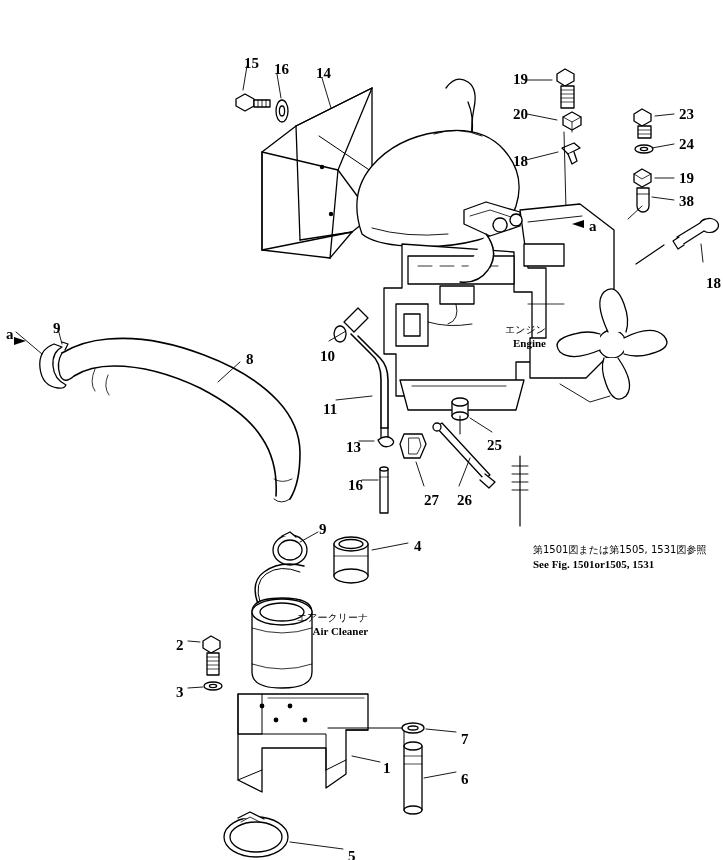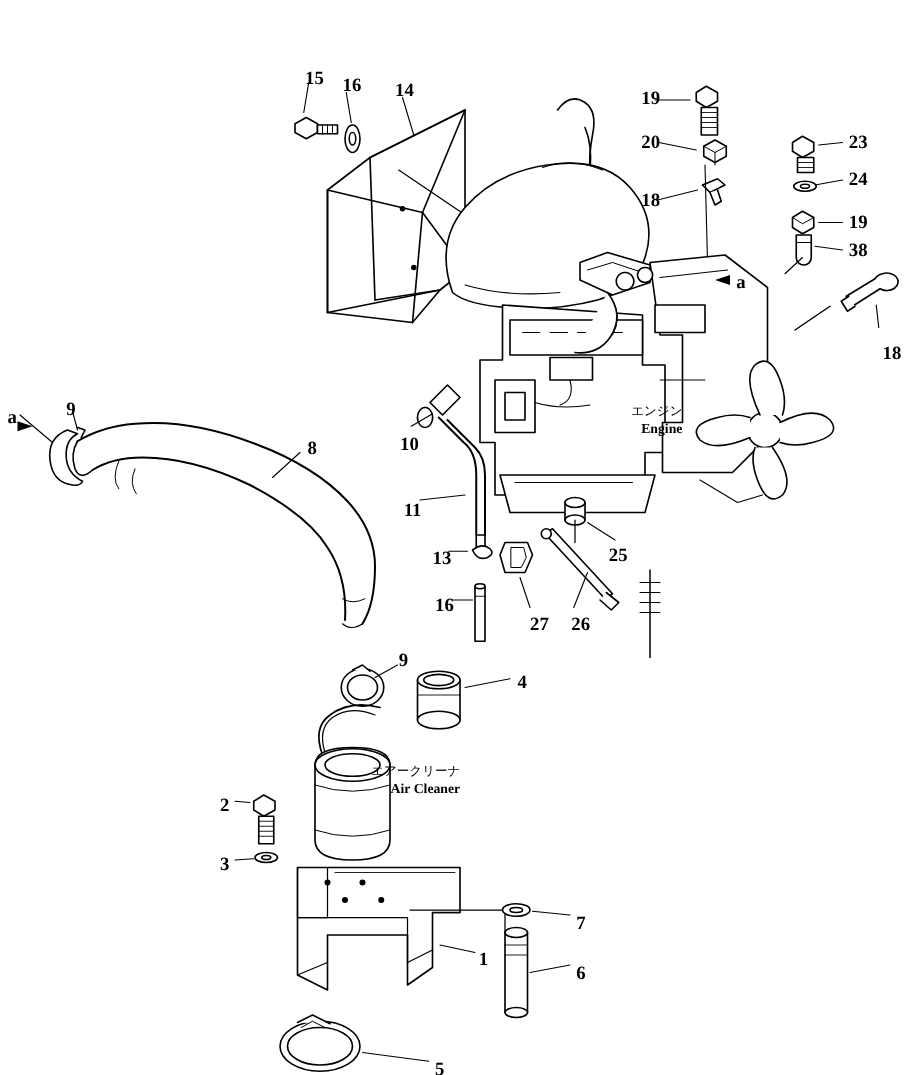--- a/index.html
+++ b/index.html
@@ -325,14 +325,18 @@
   <div class="jp" style="left:505px;top:320px">
     <span>エンジン</span><br>
     <span class="en">Engine</span>
   </div>
 
   <div class="jp" style="left:297px;top:608px">
     <span>エアークリーナ</span><br>
     <span class="en">Air Cleaner</span>
   </div>
 
+  <div class="note" style="left:533px;top:538px">
+    <span class="jpl">第1501図または第1505, 1531図参照</span><br>
+    <span>See Fig. 1501or1505, 1531</span>
+  </div>
 
 </div>
 
 </body></html>

